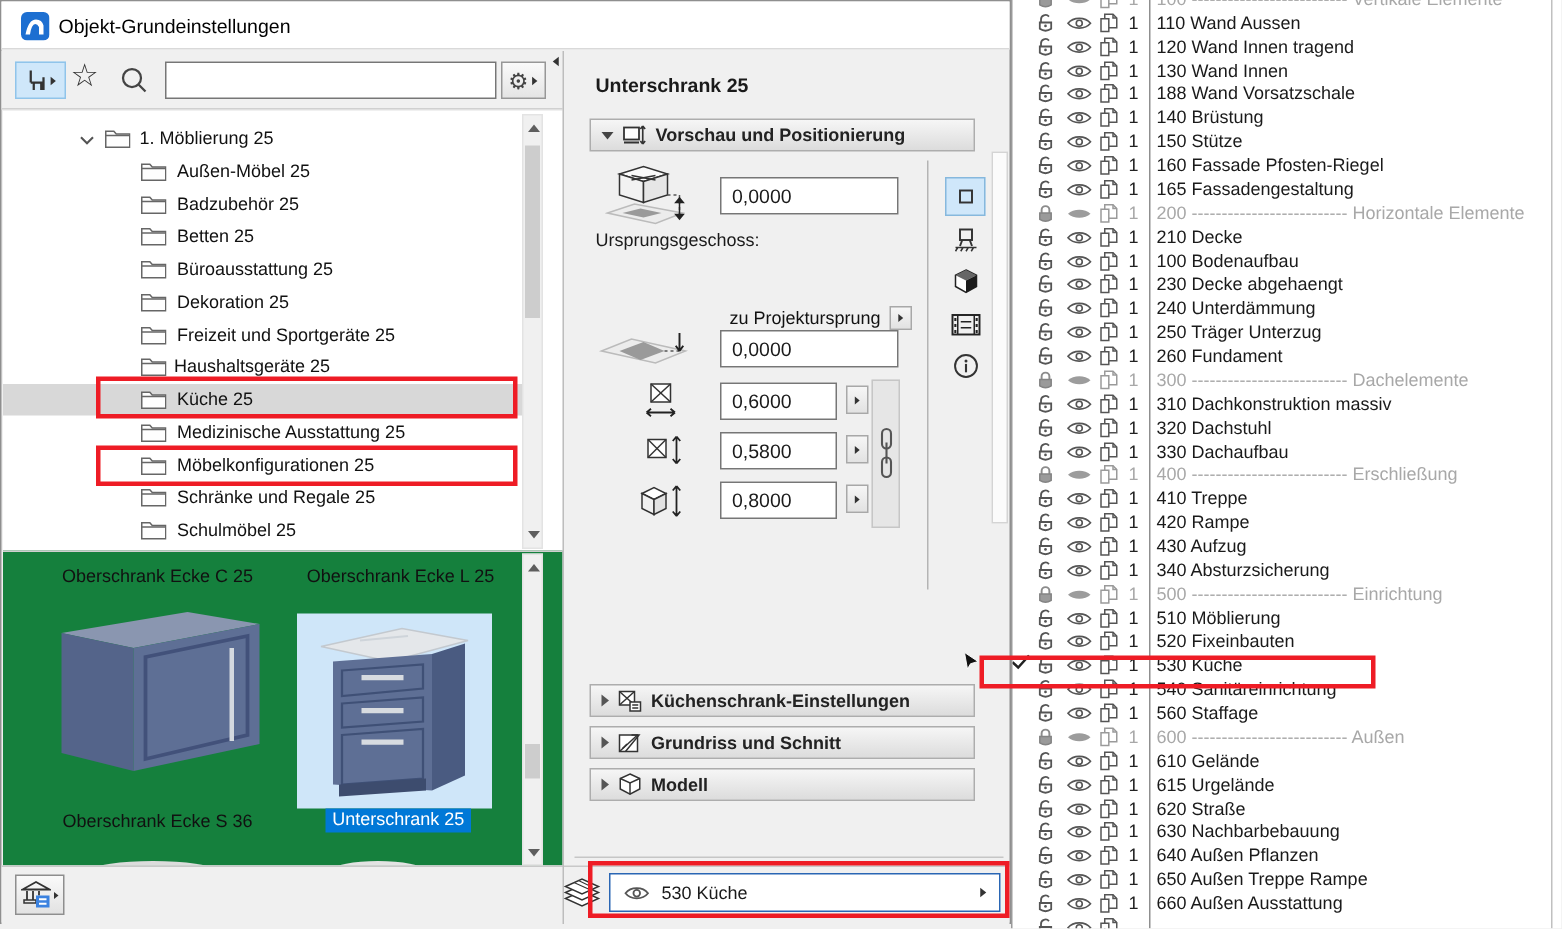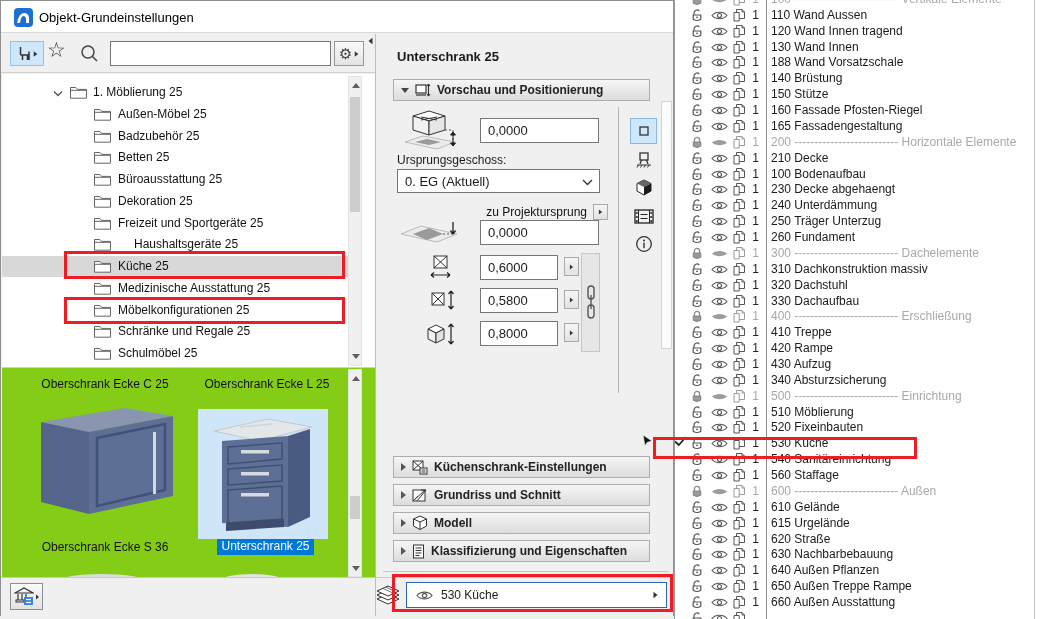--- a/index.html
+++ b/index.html
@@ -24,21 +24,21 @@
 .tlabel{position:absolute;top:3px;font-size:12px;color:#111;white-space:nowrap}
 .ficon{position:absolute;top:4px}
 .exp{position:absolute;left:51px;top:8px}
 
 .sbar{position:absolute;background:#f0f0f0;border:1px solid #e3e3e3}
 .sthumb{position:absolute;left:1px;width:10px;background:#cdcdcd}
 .sa{position:absolute;left:3px;width:0;height:0}
 .sa-u{border-left:4px solid transparent;border-right:4px solid transparent;border-bottom:5px solid #5e5e5e}
 .sa-d{border-left:4px solid transparent;border-right:4px solid transparent;border-top:5px solid #5e5e5e}
 
-#preview{position:absolute;left:1px;top:366px;width:373px;height:210px;background:#84cc16;border-top:1px solid #cfcfcf;overflow:hidden}
+#preview{position:absolute;left:1px;top:366px;width:373px;height:210px;background:#15803d;border-top:1px solid #cfcfcf;overflow:hidden}
 .plabel{position:absolute;font-size:12px;color:#111;white-space:nowrap;text-align:center}
 #sel-cell{position:absolute;left:196px;top:41px;width:130px;height:130px;background:#cfe6f9}
 #chip{position:absolute;left:215px;top:171px;width:97px;height:16px;background:#0078d7;color:#fff;text-align:center;font-size:12px}
 
 #bottombar{position:absolute;left:0;top:576px;width:672px;height:39px;background:#f0f0f0;border-top:1px solid #c8c8c8}
 #btn-building{position:absolute;left:9px;top:5px;width:33px;height:27px;background:linear-gradient(#fafafa,#e2e2e2);border:1px solid #8e8e8e;display:flex;align-items:center;justify-content:center;gap:1px}
 
 #vdivider{position:absolute;left:374px;top:33px;width:1px;height:582px;background:#bdbdbd}
 .secthdr{position:absolute;left:392px;width:257px;height:22px;background:linear-gradient(#f6f6f6,#dcdcdc);border:1px solid #adadad;display:flex;align-items:center;gap:6px;padding-left:7px}
 .secthdr .lbl{font-weight:bold;font-size:12px;color:#222;white-space:nowrap}
@@ -171,21 +171,21 @@
           </span>
           <span class="tlabel" style="left:116px">Freizeit und Sportgeräte 25</span>
         </div>
         <div class="tree-row" style="top:160.25px">
           <span class="ficon" style="left:92px">
             <svg width="17" height="13" viewBox="0 0 17 13">
               <path d="M0.5 1.5 h5.4 l1.6 1.9 h9 V12.2 H0.5 Z" fill="#fefefe" stroke="#666"></path>
               <path d="M0.5 4.3 h16" stroke="#666" fill="none"></path>
             </svg>
           </span>
-          <span class="tlabel" style="left:132px">Haushaltsgeräte 25</span>
+          <span class="tlabel" style="left:114px">Haushaltsgeräte 25</span>
         </div>
         <div class="tree-row sel" style="top:182px">
           <span class="ficon" style="left:92px">
             <svg width="17" height="13" viewBox="0 0 17 13">
               <path d="M0.5 1.5 h5.4 l1.6 1.9 h9 V12.2 H0.5 Z" fill="#fefefe" stroke="#666"></path>
               <path d="M0.5 4.3 h16" stroke="#666" fill="none"></path>
             </svg>
           </span>
           <span class="tlabel" style="left:116px">Küche 25</span>
         </div>
@@ -324,26 +324,20 @@
         <line x1="38" y1="13" x2="22" y2="16" stroke="#333"></line>
       <path d="M46 26 h8 M54 26 v14" stroke="#555" stroke-dasharray="2 2" fill="none"></path>
       <path d="M54 28 l-2.5 3 h5 Z M54 42 l-2.5 -3 h5 Z M54 30 v10" stroke="#222" fill="#222"></path>
     </svg>
   </span>
   <div class="field" style="left:479px;top:117px;width:119px">
       <span>0,0000</span>
     </div>
 
   <div class="abs" style="left:396px;top:152px">Ursprungsgeschoss:</div>
-  <div class="field" style="left:396px;top:168px;width:203px;height:24px">
-    <span>0. EG (Aktuell)</span>
-    <svg class="abs" style="left:184px;top:9px" width="11" height="7">
-        <polyline points="1,1 5.5,5.5 10,1" fill="none" stroke="#333" stroke-width="1.3"></polyline>
-      </svg>
-  </div>
 
   <div class="abs small-label" style="left:468px;top:204px;width:118px;text-align:right">zu Projektursprung</div>
   <div class="mbtn" style="left:592px;top:203px;height:16px">
       <span class="tri-r" style="transform:scale(.65)"></span>
     </div>
 
   <span class="abs" style="left:396px;top:213px">
     <svg width="68" height="34" viewBox="0 0 68 34">
       <polygon points="4,20 24,12 60,20 40,28" fill="#ececec" stroke="#bbb"></polygon>
       <polygon points="16,20 32,14 46,20 30,26" fill="#9a9a9a"></polygon>
@@ -485,33 +479,20 @@
     <span class="tri-r" style="border-left-color:#555"></span>
     <span>
         <svg width="16" height="15" viewBox="0 0 16 15">
           <rect x="1" y="2" width="12" height="11" fill="#fff" stroke="#333"></rect>
           <line x1="1" y1="13" x2="13" y2="2" stroke="#333"></line>
           <path d="M9 2 l5 0 -9 11" fill="none" stroke="#333"></path>
           <line x1="3" y1="11" x2="6" y2="8" stroke="#333"></line>
         </svg>
       </span>
     <span class="lbl">Grundriss und Schnitt</span>
-  </div>
-  <div class="secthdr" style="top:539px">
-    <span class="tri-r" style="border-left-color:#555"></span>
-    <span>
-        <svg width="13" height="15" viewBox="0 0 13 15">
-          <rect x="1.5" y="1" width="10" height="13" fill="#fff" stroke="#333"></rect>
-          <line x1="3.5" y1="4" x2="9.5" y2="4" stroke="#333"></line>
-          <line x1="3.5" y1="6.5" x2="9.5" y2="6.5" stroke="#333"></line>
-          <line x1="3.5" y1="9" x2="9.5" y2="9" stroke="#333"></line>
-          <line x1="3.5" y1="11.5" x2="7.5" y2="11.5" stroke="#333"></line>
-        </svg>
-      </span>
-    <span class="lbl">Klassifizierung und Eigenschaften</span>
   </div>
 
   <div class="abs" style="left:382px;top:570px;width:286px;height:1px;background:#c6c6c6"></div>
 
   <span class="abs" style="left:374px;top:583px">
     <svg width="26" height="21" viewBox="0 0 26 21">
         <polygon points="2,15 13,10 24,15 13,20" fill="#fff" stroke="#333"></polygon>
         <polygon points="2,11 13,6 24,11 13,16" fill="#fff" stroke="#333"></polygon>
         <polygon points="2,7 13,2 24,7 13,12" fill="#fff" stroke="#333"></polygon>
         <line x1="8" y1="4.5" x2="18" y2="9" stroke="#333" stroke-width=".7"></line>

